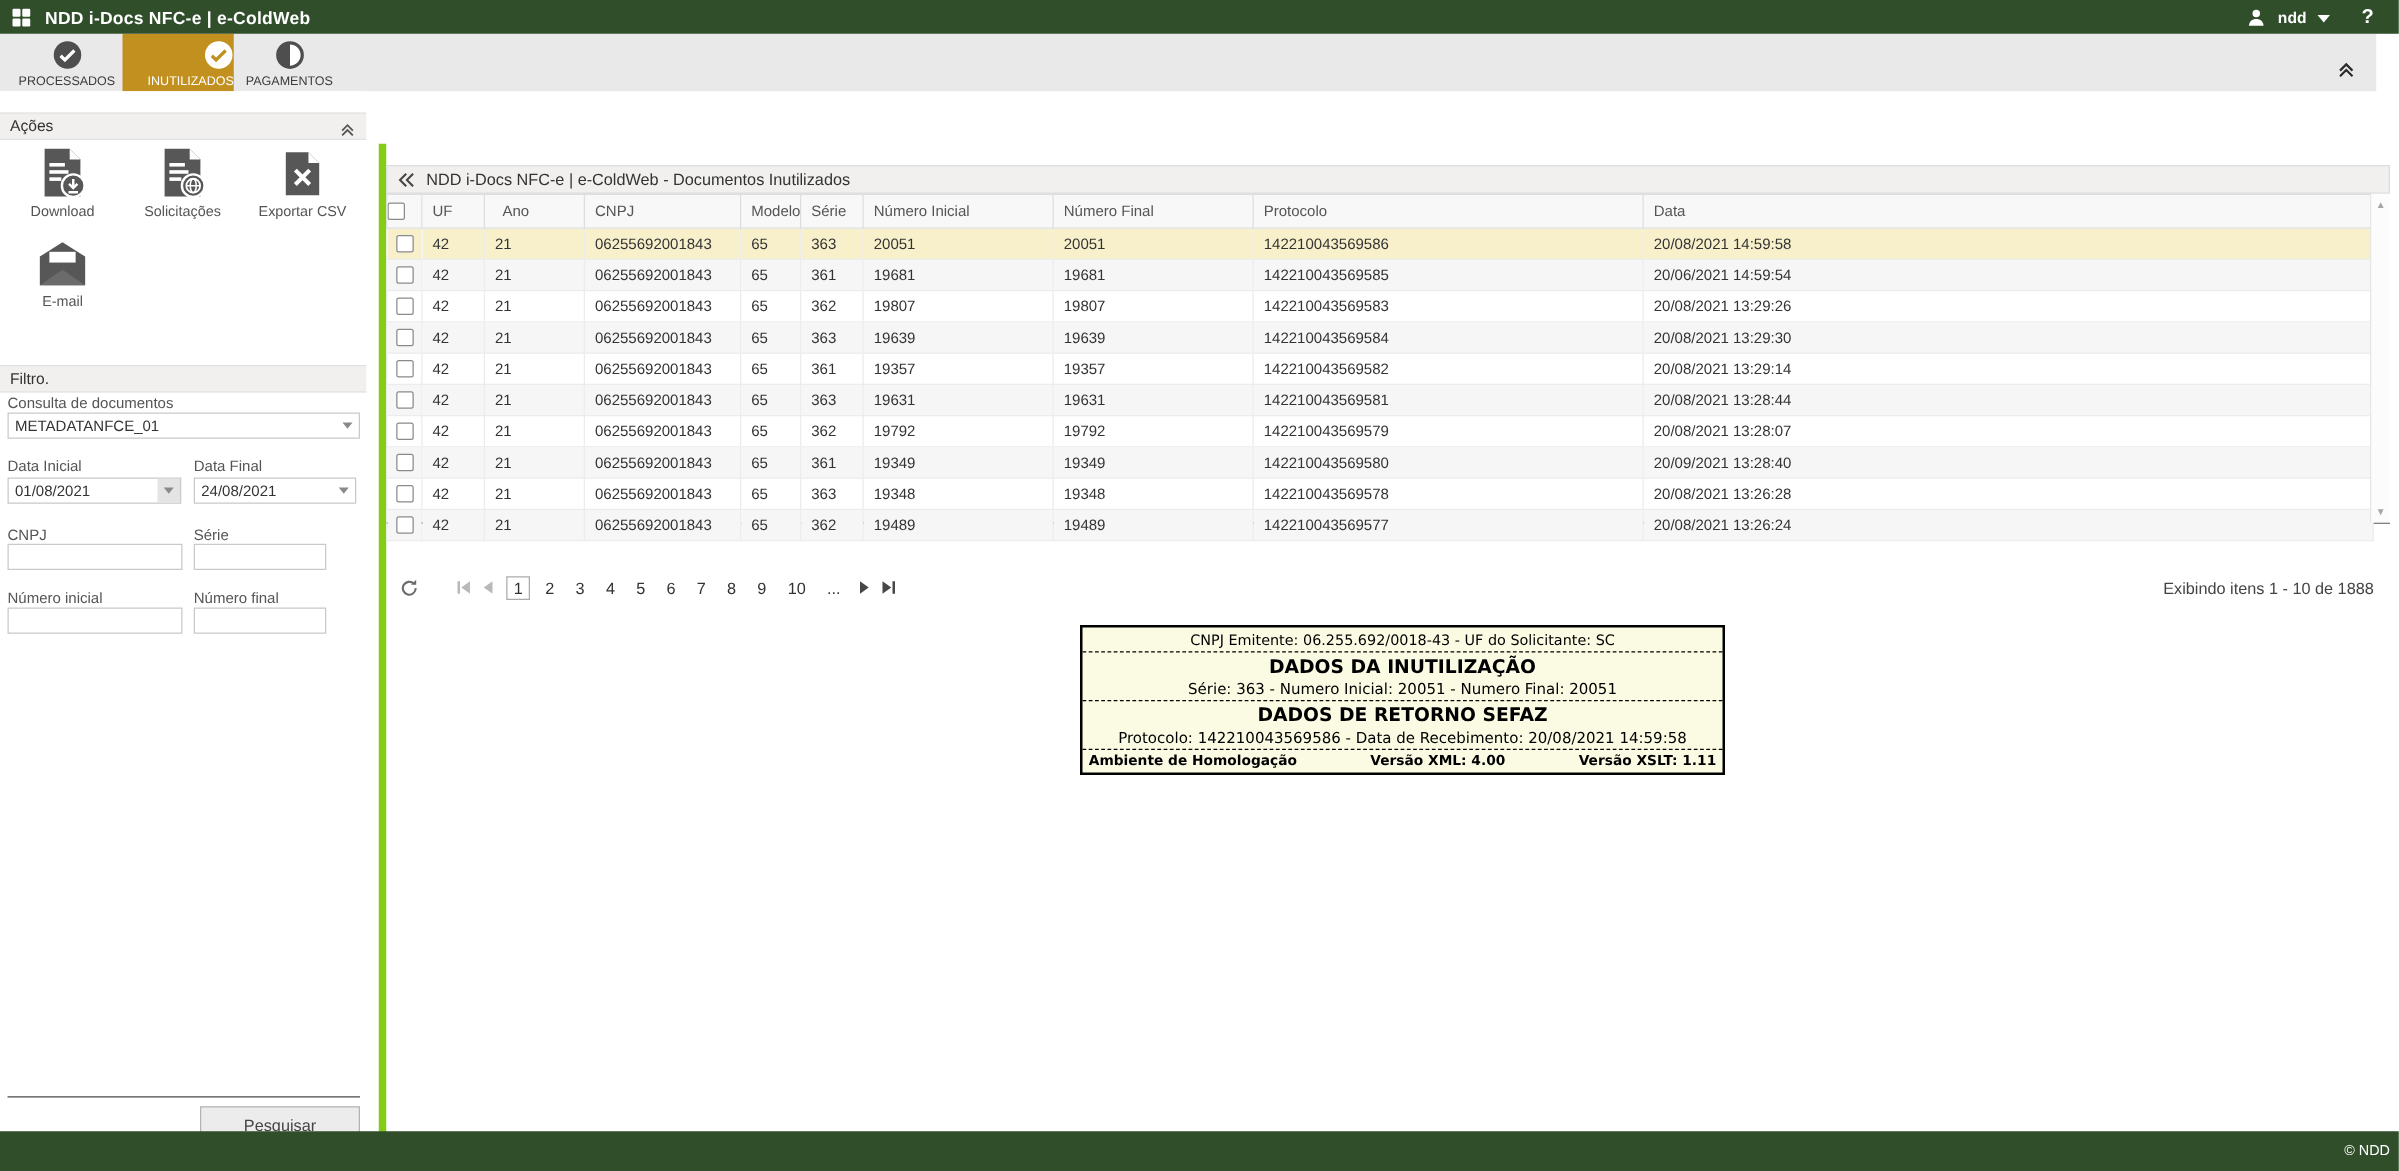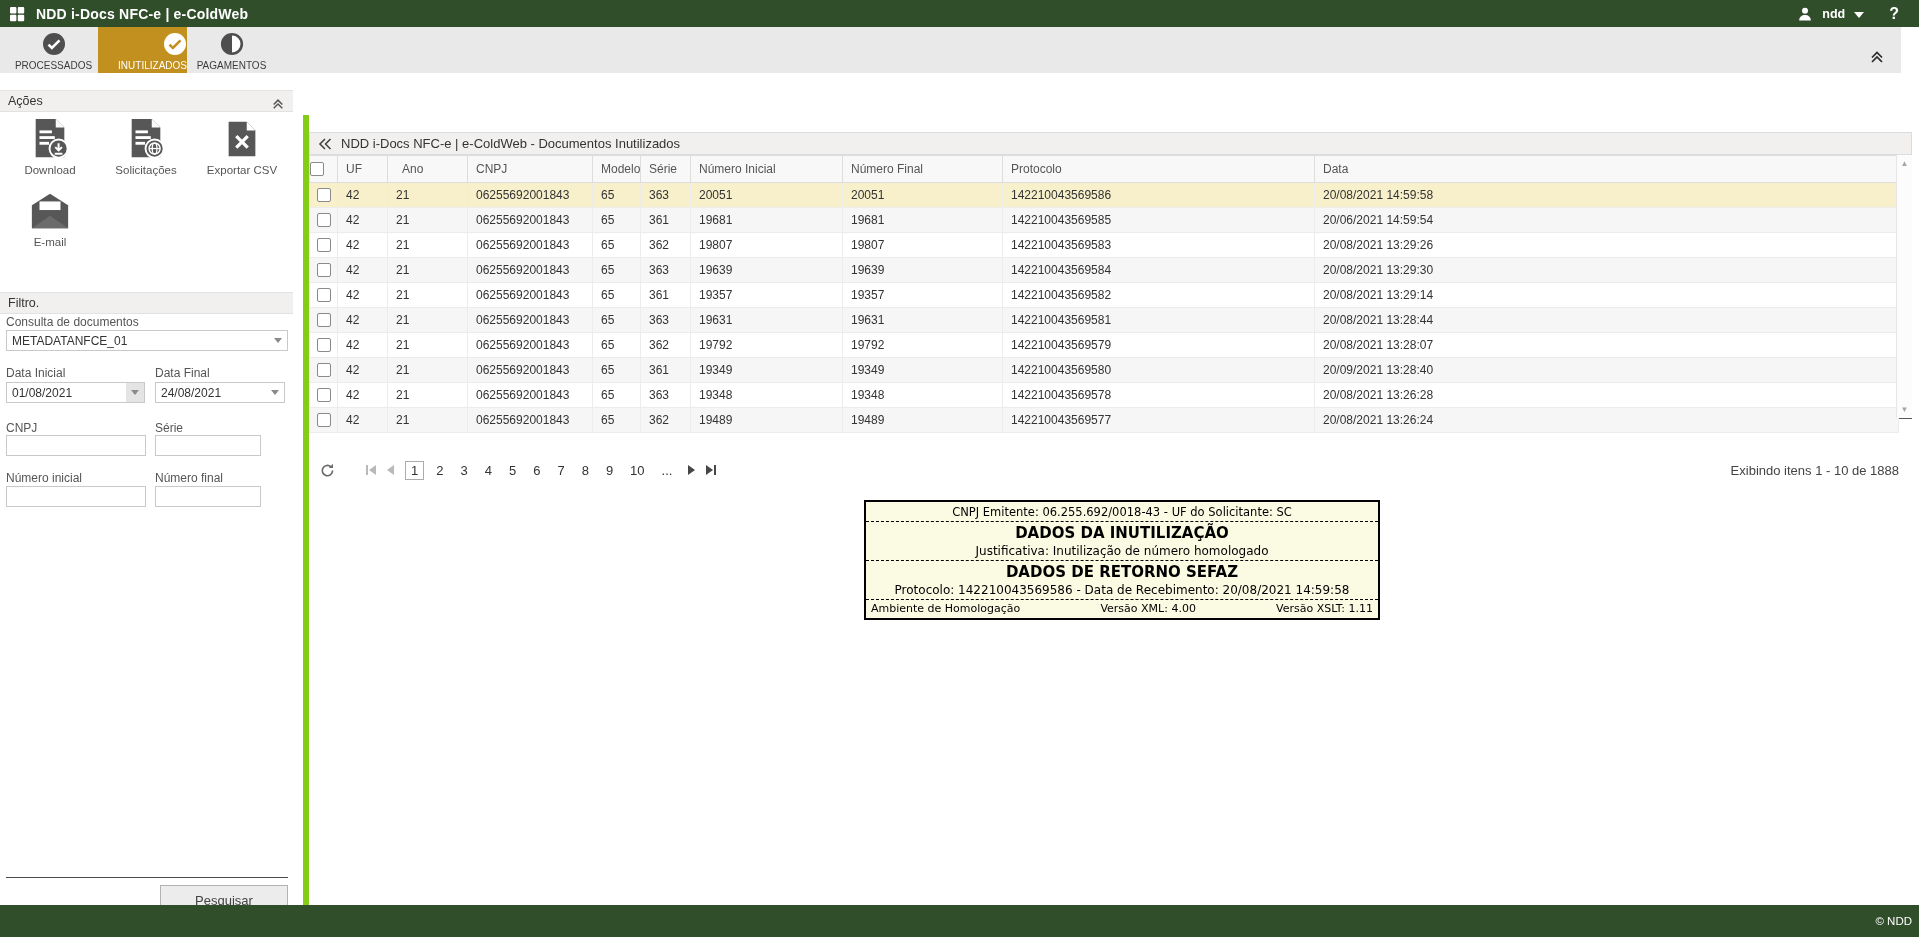--- a/index.html
+++ b/index.html
@@ -95,21 +95,21 @@
   .page-num.current { border:1px solid #ababab; background:#fff; }
   .pg-status { position:absolute; right:13px; font-size:13px; color:#444; }
 
   
   .preview { position:absolute; top:385px; left:555px; width:516px; border:2px solid #000;
              background:#fbfbe3; font-family:"DejaVu Sans", sans-serif; color:#000; text-align:center; }
   .pv-line  { font-size:11.5px; padding:3px 2px 2px; }
   .pv-line2 { font-size:12px; padding:1px 2px 2px; }
   .pv-title { font-size:15px; font-weight:bold; padding:2px 0 1px; }
   .pv-sep { border-top:1px dashed #000; }
-  .pv-footer { display:flex; justify-content:space-between; font-size:11px; font-weight:normal;
+  .pv-footer { display:flex; justify-content:space-between; font-size:11px; font-weight:bold;
                padding:2px 5px 3px; border-top:1px dashed #000; }
 
   
   .bottombar { position:absolute; left:0; right:0; bottom:0; height:32px; background:var(--green,#314e2b);
                color:#fff; font-size:11.5px; display:flex; align-items:center;
                justify-content:flex-end; padding-right:7px; }
 </style>
 </head>
 <body>
 
@@ -471,21 +471,21 @@
           <rect x="9" y="1" width="2" height="10"></rect>
       </svg>
     </span>
     <span class="pg-status">Exibindo itens 1 - 10 de 1888</span>
   </div>
 
   <div class="preview">
     <div class="pv-line">CNPJ Emitente: 06.255.692/0018-43 - UF do Solicitante: SC</div>
     <div class="pv-sep"></div>
     <div class="pv-title">DADOS DA INUTILIZAÇÃO</div>
-    <div class="pv-line2">Justificativa: Inutilização de número homologado</div>
+    <div class="pv-line2">Série: 363 - Numero Inicial: 20051 - Numero Final: 20051</div>
     <div class="pv-sep"></div>
     <div class="pv-title">DADOS DE RETORNO SEFAZ</div>
     <div class="pv-line2">Protocolo: 142210043569586 - Data de Recebimento: 20/08/2021 14:59:58</div>
     <div class="pv-footer">
       <span>Ambiente de Homologação</span>
       <span>Versão XML: 4.00</span>
       <span>Versão XSLT: 1.11</span>
     </div>
   </div>
 </div>

